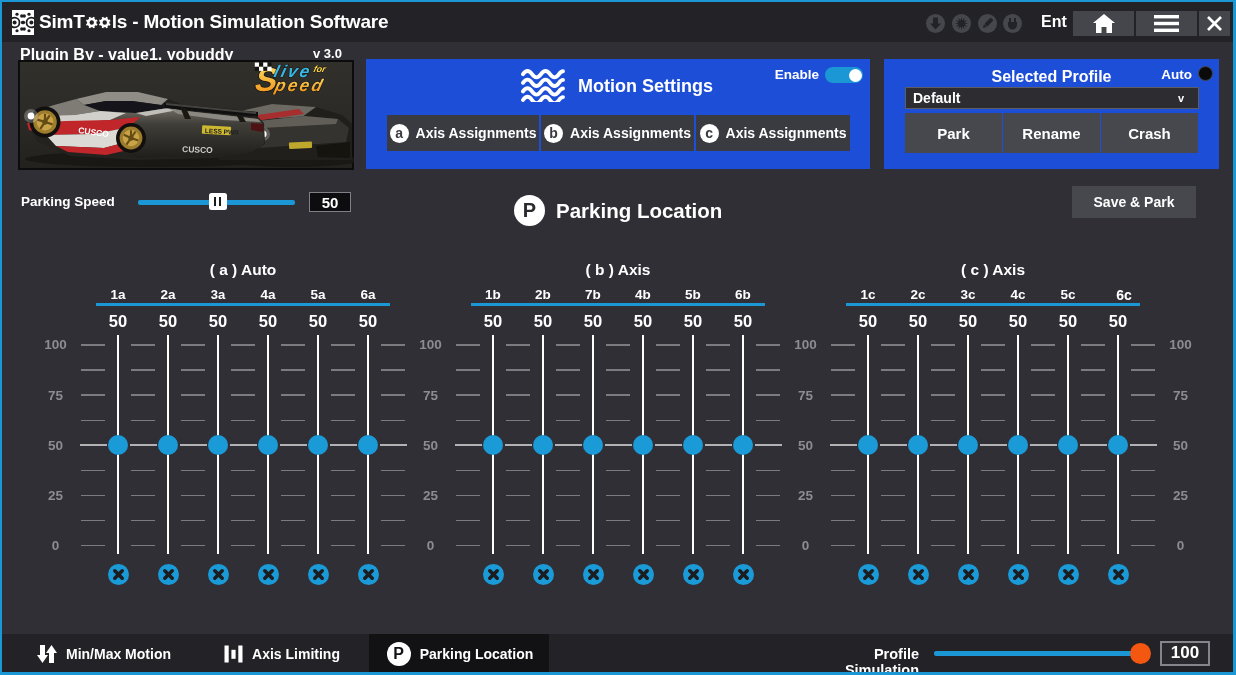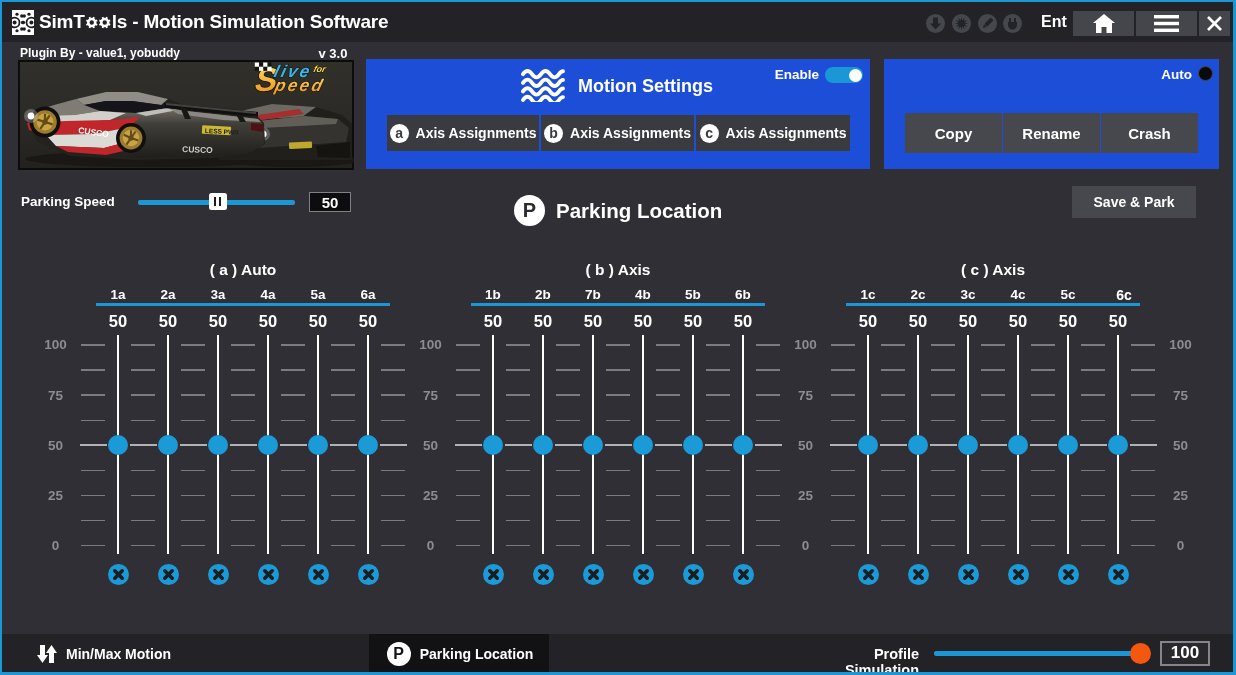--- a/index.html
+++ b/index.html
@@ -117,22 +117,22 @@
     </div>
 <div class="tbtn" style="left:1197px;width:31px;">
       <svg width="15" height="15" viewBox="0 0 15 15">
         <g stroke="#fff" stroke-width="2.6">
           <line x1="1" y1="1" x2="14" y2="14"></line>
           <line x1="14" y1="1" x2="1" y2="14"></line>
         </g>
       </svg>
     </div>
 </div>
-<div class="abs b" style="left:20px;top:46px;font-size:12px;">Plugin By - value1, yobuddy</div>
-<div class="abs b" style="left:313px;top:46px;width:40px;text-align:center;font-size:13px;">v 3.0</div>
+<div class="abs b" style="left:20px;top:46px;font-size:16px;">Plugin By - value1, yobuddy</div>
+<div class="abs b" style="left:313px;top:46px;width:40px;text-align:left;font-size:13px;">v 3.0</div>
 <svg class="abs" style="left:18px;top:60px" width="336" height="110" viewBox="0 0 336 110">
 <defs>
 <linearGradient id="pbg" x1="0" y1="0" x2="0" y2="1">
  <stop offset="0" stop-color="#31302b"></stop>
         <stop offset="0.55" stop-color="#2b2a26"></stop>
         <stop offset="1" stop-color="#22211e"></stop>
 </linearGradient>
 <linearGradient id="trunk" x1="0" y1="0" x2="0" y2="1">
  <stop offset="0" stop-color="#706e66"></stop>
         <stop offset="0.32" stop-color="#403e38"></stop>
@@ -246,24 +246,29 @@
   </div>
 <div class="axbtn" style="left:541px;width:153px;">
     <div class="letter">b</div>
     <span>Axis Assignments</span>
   </div>
 <div class="axbtn" style="left:696px;width:154px;">
     <div class="letter">c</div>
     <span>Axis Assignments</span>
   </div>
 <div class="panel" style="left:884px;width:335px;">
+<div class="abs b" style="left:0;top:8.5px;width:335px;text-align:center;font-size:16px;">Selected Profile</div>
 <div class="abs b" style="left:250px;top:8px;width:58px;text-align:right;font-size:13.5px;">Auto</div>
 <div class="abs" style="left:314px;top:6.5px;width:15px;height:15px;border-radius:50%;background:#0a0a0a;border:1.5px solid #46464a;"></div>
+<div class="abs" style="left:21px;top:28px;width:294px;height:22px;background:#2c2c31;border:1px solid #5c5d63;display:flex;align-items:center;">
+      <span class="b" style="font-size:14px;margin-left:7px;">Default</span>
+      <span class="b" style="position:absolute;right:14px;font-size:11px;">v</span>
+    </div>
 </div>
-<div class="pbtn" style="left:905px;top:113px;width:97px;height:40px;font-size:15px;">Copy</div>
+<div class="pbtn" style="left:905px;top:113px;width:97px;height:40px;font-size:15px;">Park</div>
 <div class="pbtn" style="left:1003px;top:113px;width:97px;height:40px;font-size:15px;">Rename</div>
 <div class="pbtn" style="left:1101px;top:113px;width:97px;height:40px;font-size:15px;">Crash</div>
 <div class="abs b" style="left:21px;top:194px;font-size:13.5px;">Parking Speed</div>
 <div class="abs" style="left:138px;top:199.5px;width:157px;height:5px;border-radius:2px;background:#1b97d6;"></div>
 <div class="abs" style="left:208.5px;top:193px;width:18px;height:17px;border-radius:2.5px;background:#fff;display:flex;align-items:center;justify-content:center;gap:2.5px;">
     <div style="width:2.6px;height:9px;background:#1a1a1a;"></div>
     <div style="width:2.6px;height:9px;background:#1a1a1a;"></div>
   </div>
 <div class="abs ctr b" style="left:309px;top:192px;width:42px;height:20px;background:#0d0d0f;border:1px solid #808086;font-size:15px;">50</div>
 <div class="abs ctr" style="left:514px;top:195px;width:31px;height:31px;border-radius:50%;background:#fff;">
@@ -706,20 +711,30 @@
 <div class="abs" style="left:367px;top:0;width:180px;height:39px;background:#121214;"></div>
 <div class="tab" style="left:13px;width:178px;">
       <svg width="20" height="18" viewBox="0 0 20 18">
         <g fill="#fff">
           <path d="M3,0 h5 v10 h3 L5.5,18 0,10 h3 z"></path>
           <path d="M14.5,0 L20,8 h-3 v10 h-5 V8 h-3 z"></path>
         </g>
       </svg>
       <span>Min/Max Motion</span>
     </div>
+<div class="tab" style="left:191px;width:178px;">
+      <svg width="19" height="18" viewBox="0 0 19 18">
+        <g fill="#fff">
+          <rect x="0.5" y="0.5" width="4.2" height="17"></rect>
+          <rect x="7.4" y="4.8" width="4.2" height="9"></rect>
+          <rect x="14.3" y="0.5" width="4.2" height="17"></rect>
+        </g>
+      </svg>
+      <span>Axis Limiting</span>
+    </div>
 <div class="tab" style="left:369px;width:178px;">
       <div style="width:24px;height:24px;border-radius:50%;background:#fff;display:flex;align-items:center;justify-content:center;">
         <span style="font-weight:bold;font-size:16px;color:#121214;">P</span>
       </div>
       <span>Parking Location</span>
     </div>
 <div class="abs b" style="left:807px;top:12px;width:110px;text-align:right;font-size:14.5px;">Profile Simulation</div>
 <div class="abs" style="left:932px;top:16.5px;width:200px;height:5px;border-radius:2px;background:#1b97d6;"></div>
 <div class="abs" style="left:1128px;top:8.5px;width:21px;height:21px;border-radius:50%;background:#f4570f;"></div>
 <div class="abs ctr b" style="left:1158px;top:6.5px;width:50px;height:25px;background:#29292d;border:2px solid #85858b;font-size:17px;">100</div>

